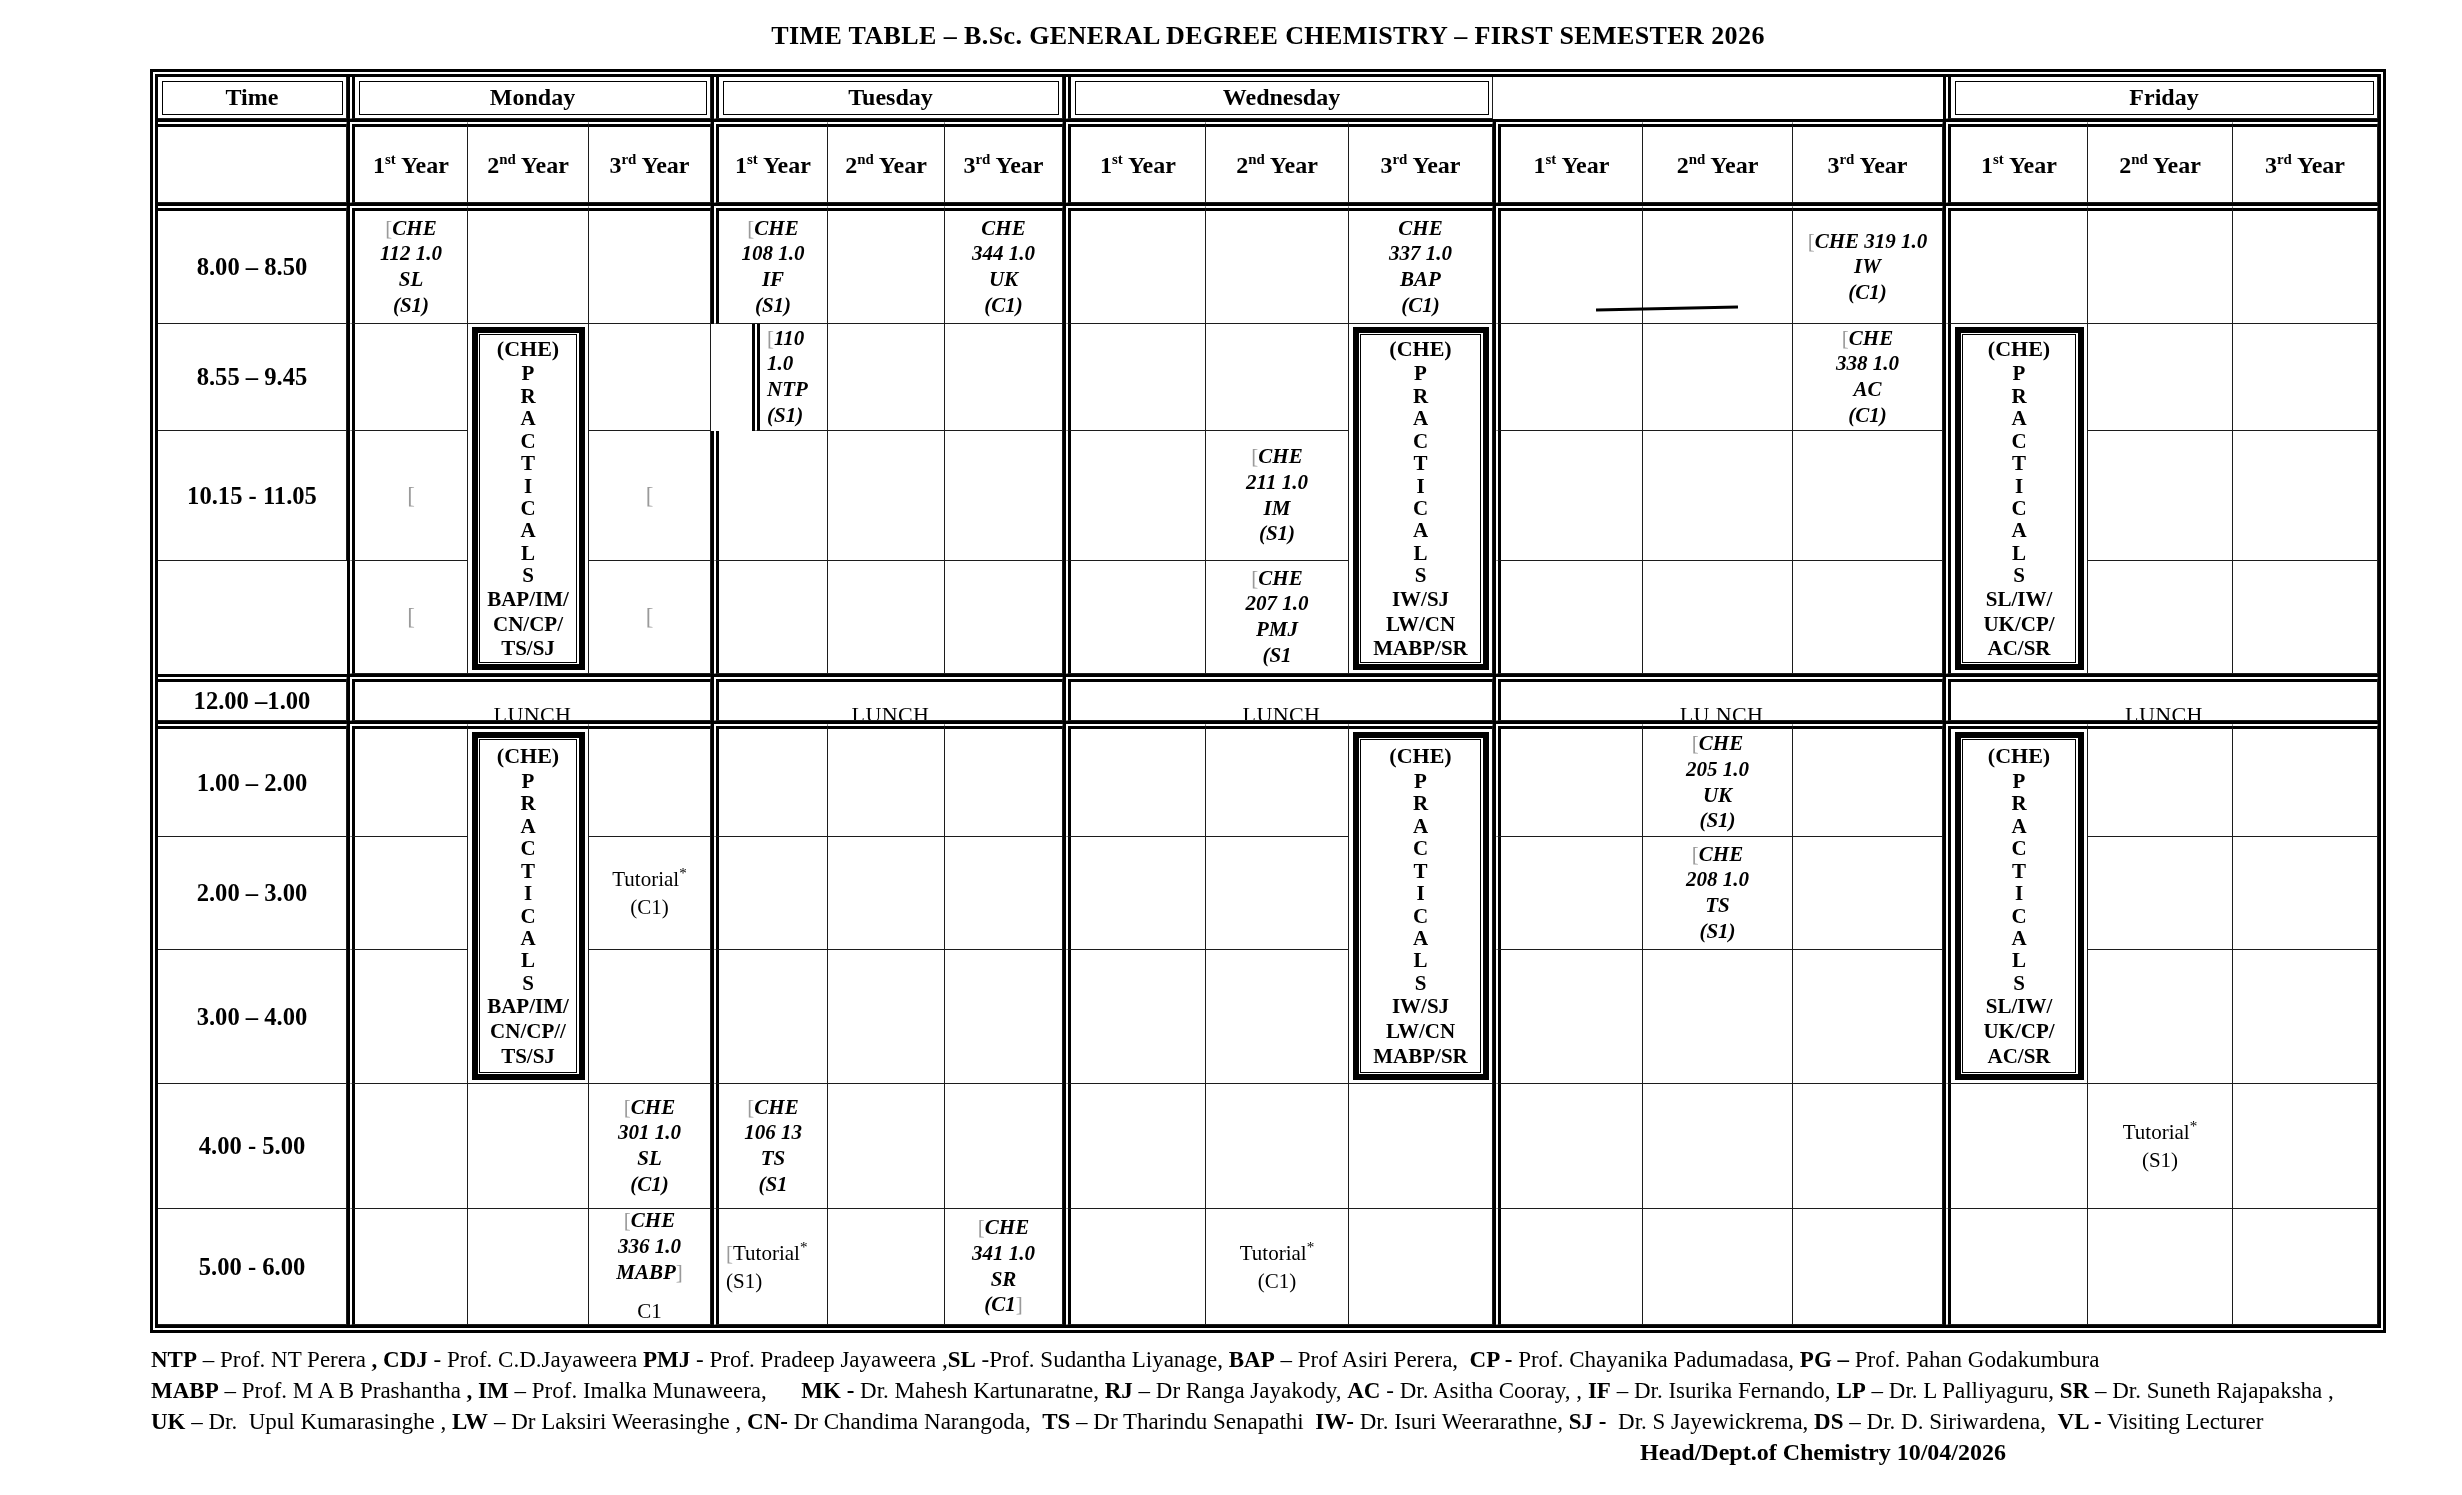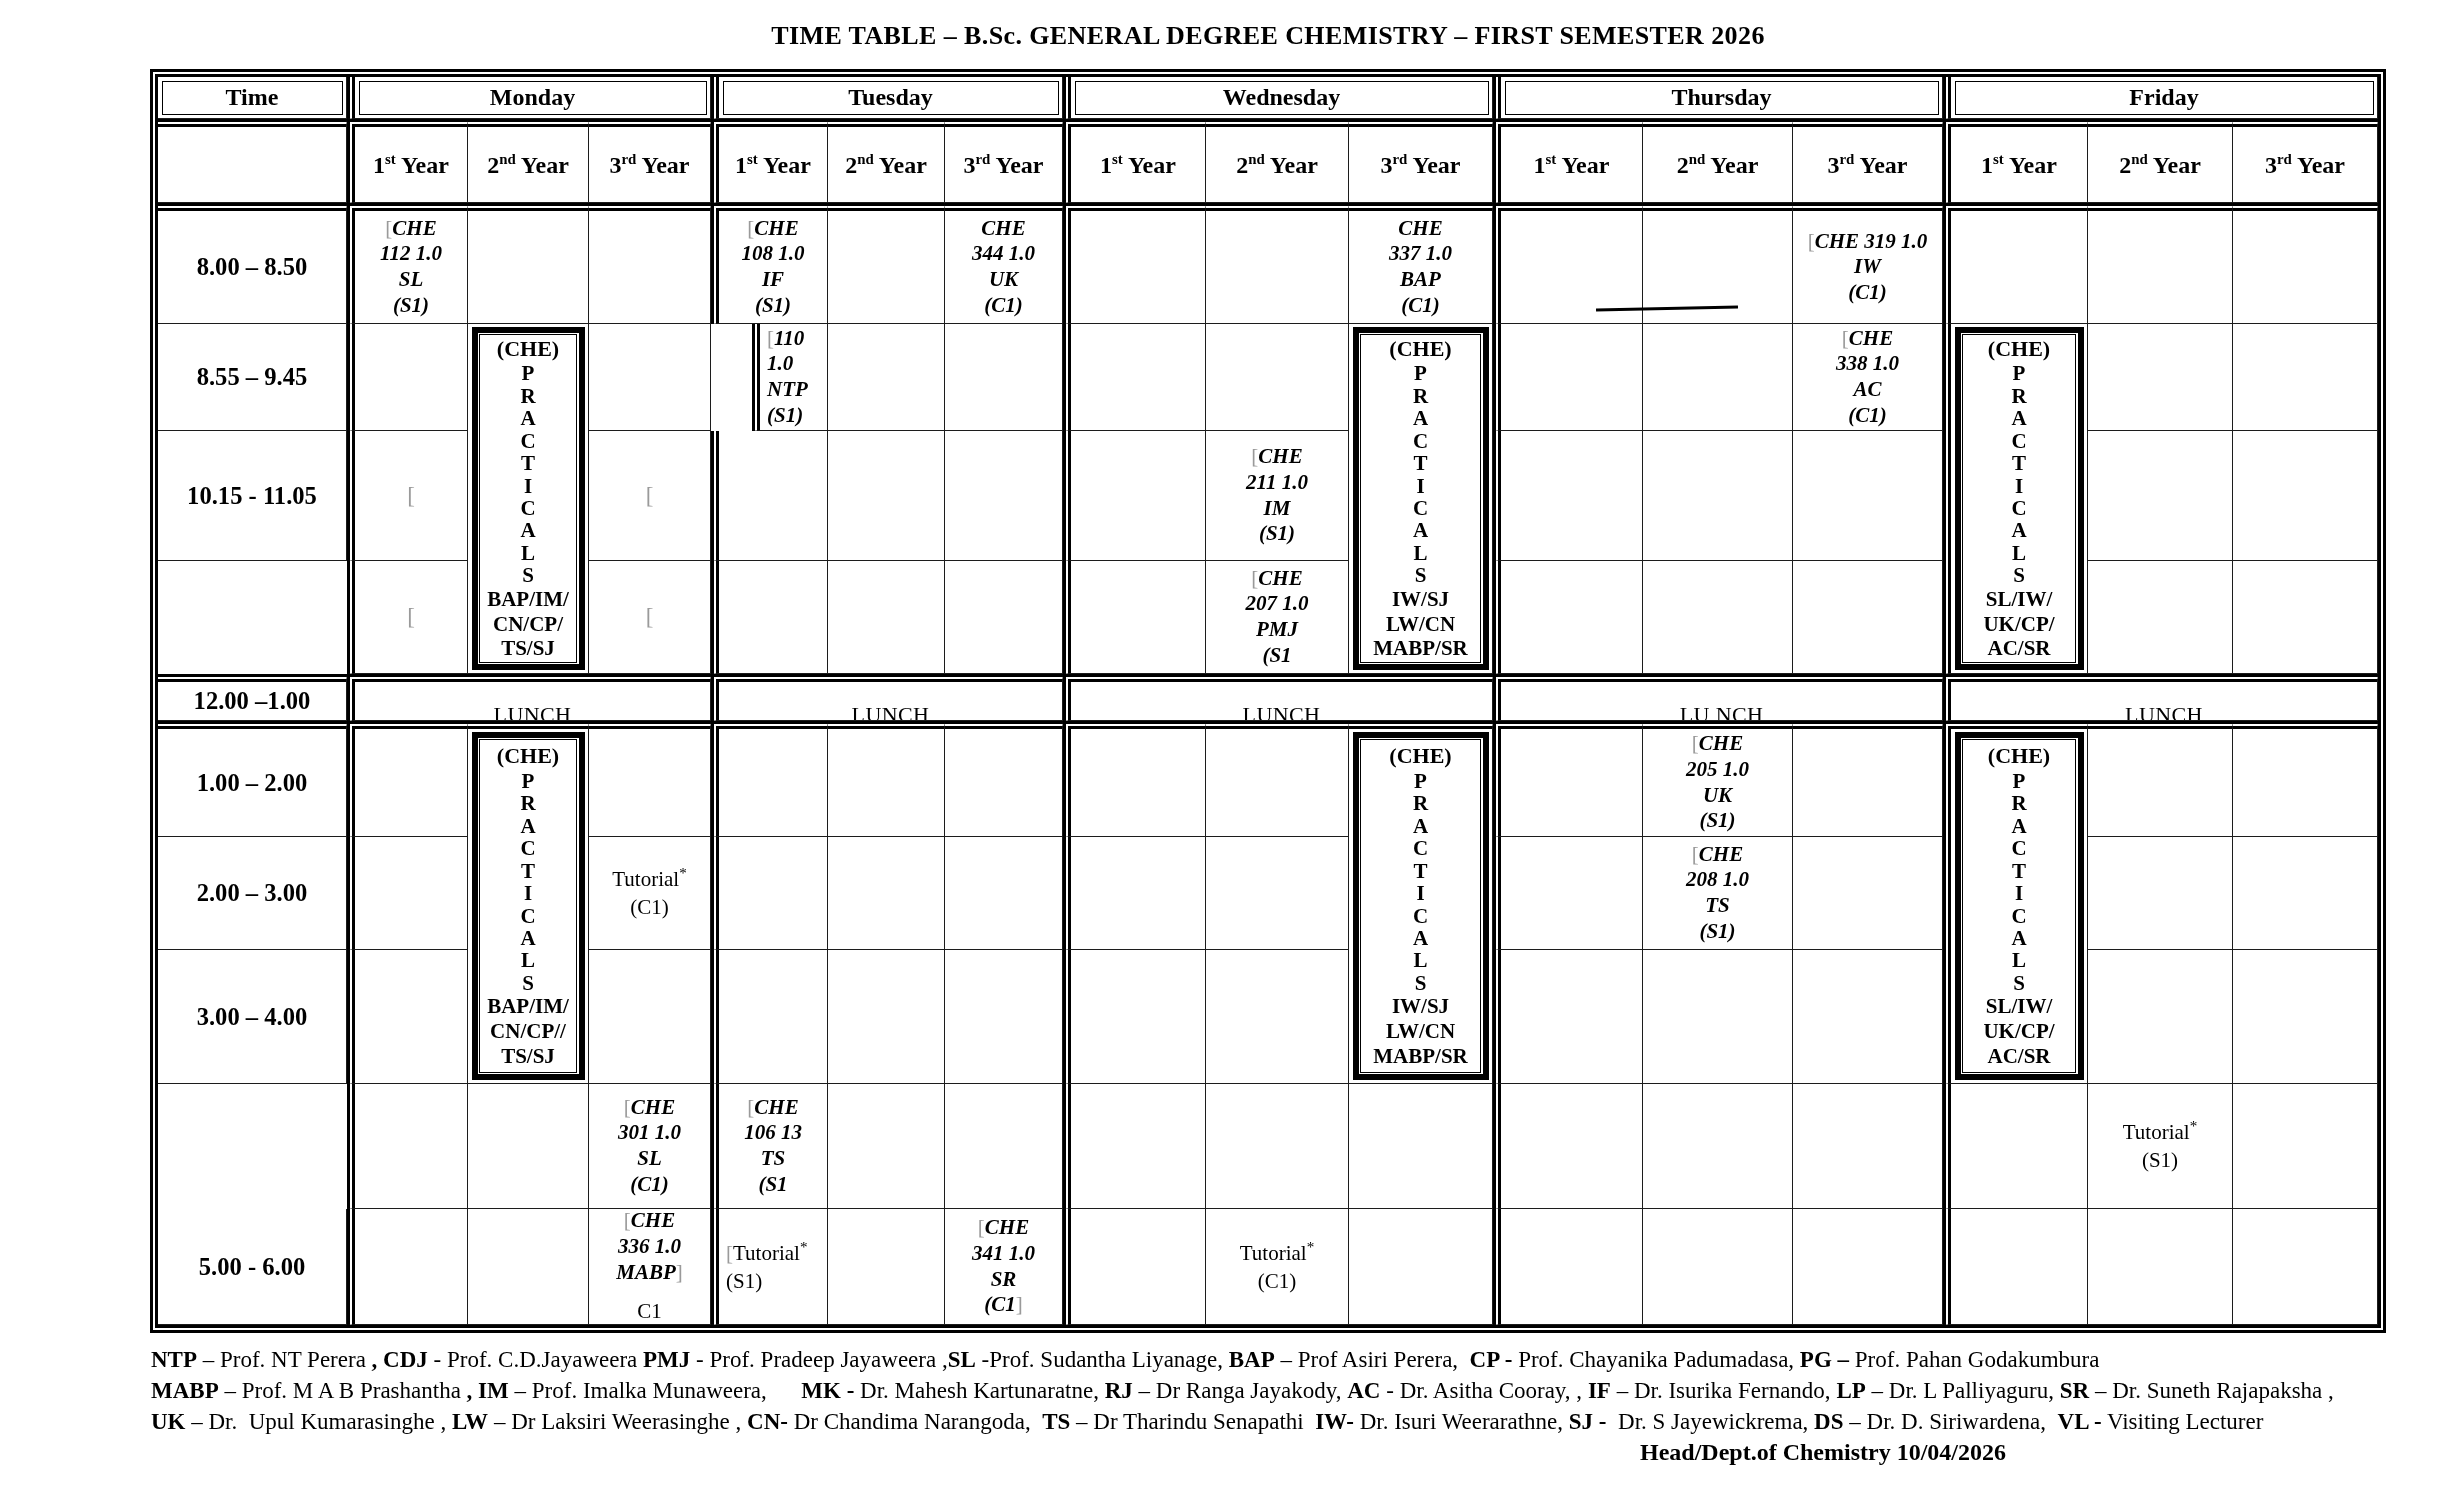--- a/index.html
+++ b/index.html
@@ -77,23 +77,20 @@
     </div>
     <div class="cell hd dsep" style="grid-area: 1 / 2 / span 1 / span 3;">
       <div class="hdrbox">Monday</div>
     </div>
     <div class="cell hd dsep" style="grid-area: 1 / 5 / span 1 / span 3;">
       <div class="hdrbox">Tuesday</div>
     </div>
     <div class="cell hd dsep" style="grid-area: 1 / 8 / span 1 / span 3;">
       <div class="hdrbox">Wednesday</div>
     </div>
-    <div class="cell hd dsep" style="grid-area: 1 / 11 / span 1 / span 3;">
-      <div class="hdrbox">Thursday</div>
-    </div>
     <div class="cell hd dsep" style="grid-area: 1 / 14 / span 1 / span 3;">
       <div class="hdrbox">Friday</div>
     </div>
     <div class="cell hrow" style="grid-area: 2 / 1 / span 1 / span 1;"></div>
     <div class="cell dsep hrow" style="grid-area: 2 / 2 / span 1 / span 1;">
       <div class="yr">1<sup>st</sup> Year</div>
     </div>
     <div class="cell hrow" style="grid-area: 2 / 3 / span 1 / span 1;">
       <div class="yr">2<sup>nd</sup> Year</div>
     </div>
@@ -149,20 +146,23 @@
       <div class="time">12.00 –1.00</div>
     </div>
     <div class="cell hrow" style="grid-area: 8 / 1 / span 1 / span 1;">
       <div class="time">1.00 – 2.00</div>
     </div>
     <div class="cell" style="grid-area: 9 / 1 / span 1 / span 1;">
       <div class="time">2.00 – 3.00</div>
     </div>
     <div class="cell" style="grid-area: 10 / 1 / span 1 / span 1;">
       <div class="time">3.00 – 4.00</div>
+    </div>
+    <div class="cell" style="grid-area: 11 / 1 / span 1 / span 1;">
+      <div class="time">4.00 - 5.00</div>
     </div>
     <div class="cell" style="grid-area: 12 / 1 / span 1 / span 1;">
       <div class="time">5.00 - 6.00</div>
     </div>
     <div class="cell dsep hrow" style="grid-area: 7 / 2 / span 1 / span 3;">
       <div class="lunch">LUNCH</div>
     </div>
     <div class="cell dsep hrow" style="grid-area: 7 / 5 / span 1 / span 3;">
       <div class="lunch">LUNCH</div>
     </div>

